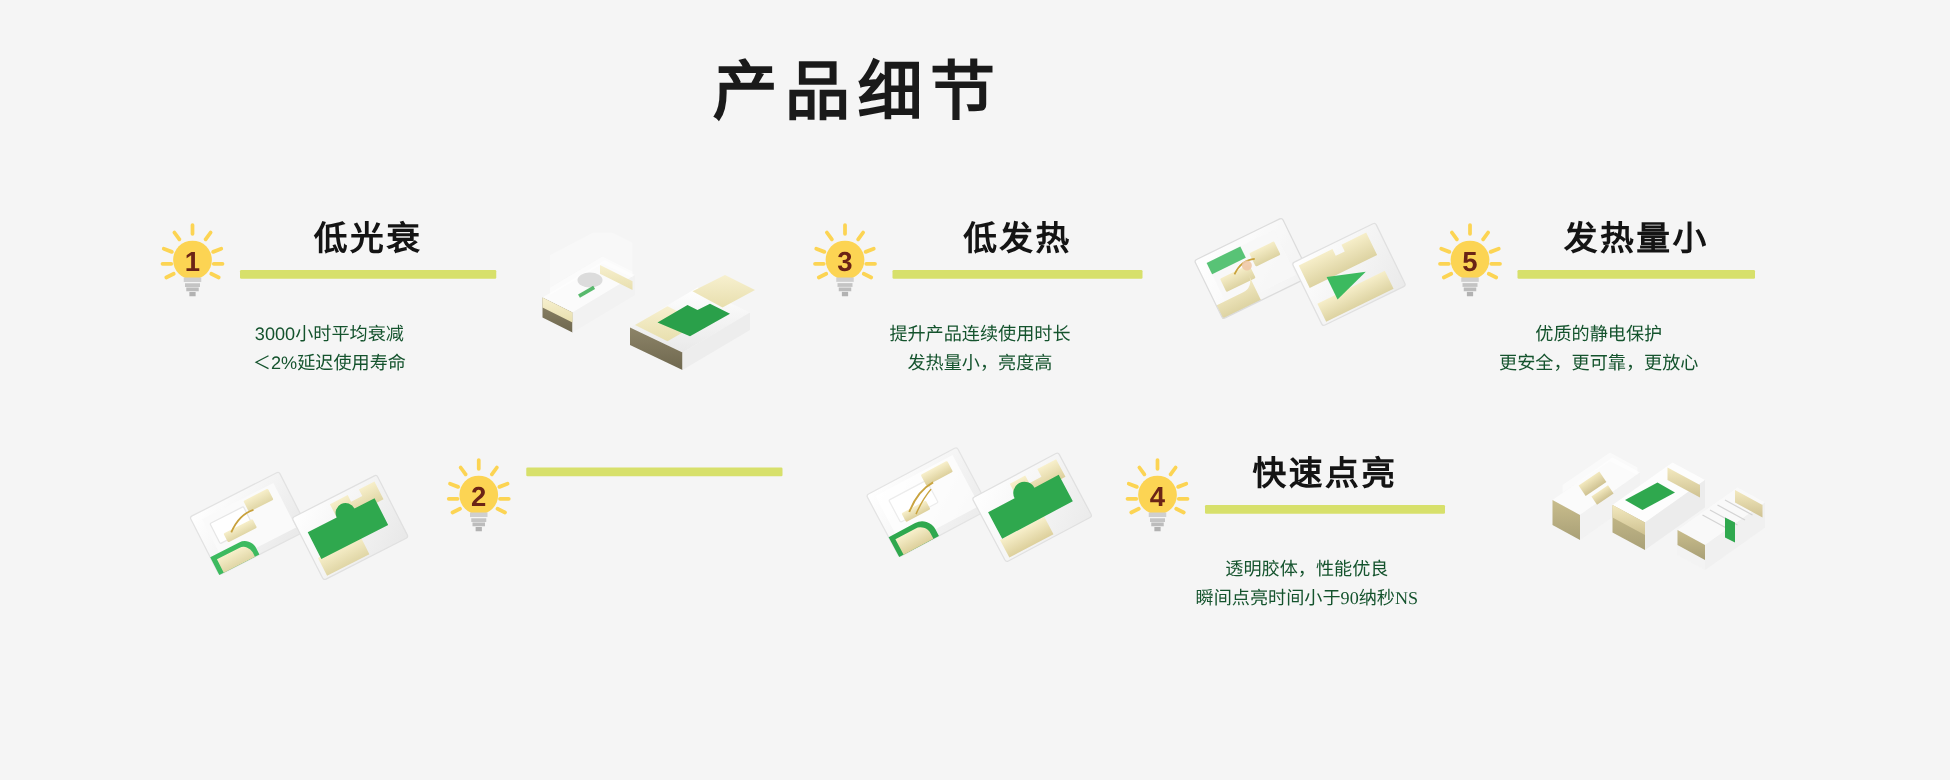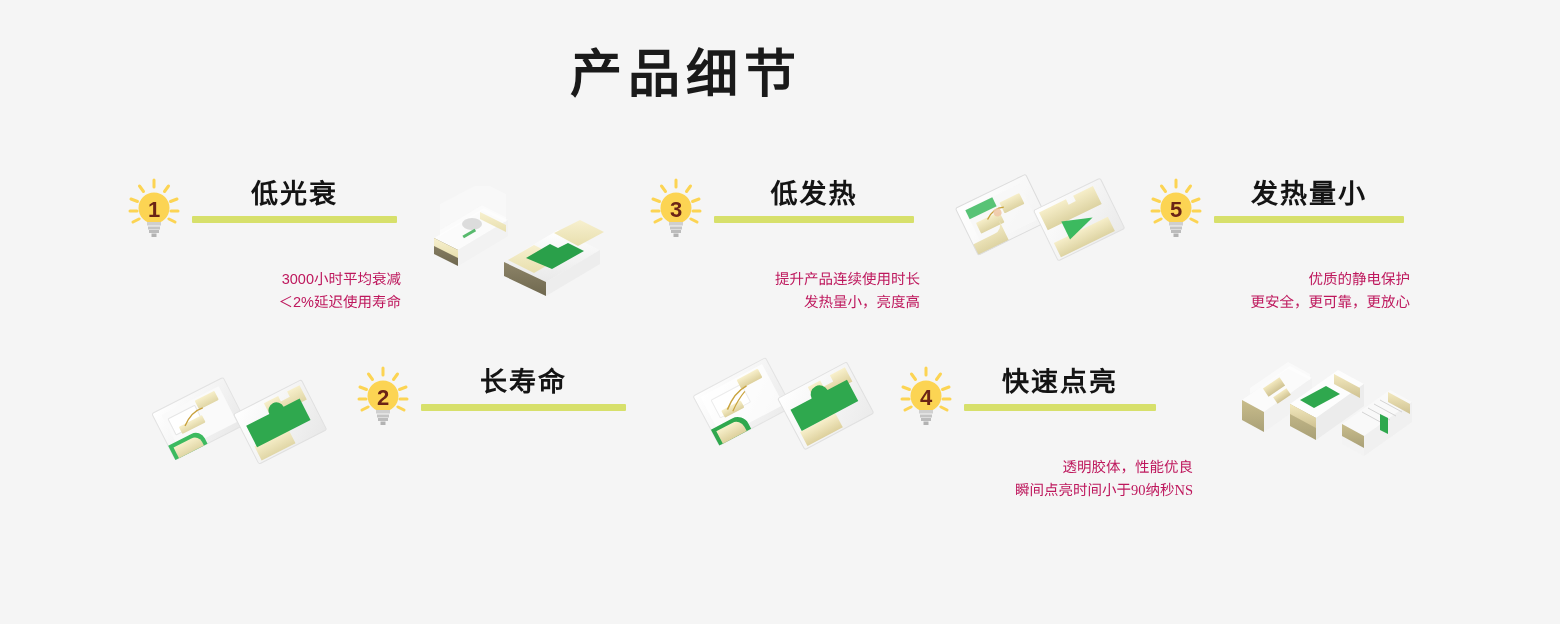--- a/index.html
+++ b/index.html
@@ -25,29 +25,29 @@
   .feature-head { display:flex; align-items:flex-start; }
 
   
   .bulb { position:relative; width:56px; height:62px; flex:0 0 56px; }
   .bulb svg { display:block; width:56px; height:62px; }
 
   .head-text { margin-left:10px; padding-top:2px; }
   .feature-title {
     font-size:27px; font-weight:700; color:#141414;
     letter-spacing:2px; line-height:1.1;
-    text-align:center; white-space:nowrap;
+    text-align:center; white-space:nowrap;font-family:Liberation Mono, monospace;
   }
   .rule {
     height:7px; background:#d7e06b; margin-top:6px; border-radius:1px;
   }
   .feature-desc {
-    margin-top:28px;
+    margin-top:17px;
     font-size:14.5px; line-height:1.62;
-    color:#be185d; text-align:right; white-space:nowrap;
+    color:#14532d; text-align:center; white-space:nowrap;
   }
   .feature-desc span { display:block; }
 
   
   .w-1 .rule { width:205px; }
   .w-1 .feature-title { width:205px; }
   .w-2 .rule { width:205px; }
   .w-2 .feature-title { width:205px; }
   .w-3 .rule { width:200px; }
   .w-3 .feature-title { width:200px; }
@@ -186,21 +186,20 @@
           </g>
           <circle cx="28" cy="30" r="15.5" fill="#fcd453"></circle>
           <path d="M21 44 h14 v3.5 h-14 z" fill="#cfcfcf"></path>
           <path d="M22 48.5 h12 v3 h-12 z" fill="#c4c4c4"></path>
           <path d="M23 52 h10 v3 h-10 z" fill="#bcbcbc"></path>
           <path d="M25.5 55.5 h5 v3.5 h-5 z" fill="#b2b2b2"></path>
           <text x="28" y="39" text-anchor="middle" font-family="Liberation Sans, sans-serif" font-size="22" font-weight="700" fill="#6b2416">2</text>
         </svg>
       </div>
       <div class="head-text">
-        <div class="feature-title">长寿命</div>
         <div class="rule"></div>
       </div>
     </div>
   </div>
 
   <div class="feature w-4" style="left:898px; top:366px;">
     <div class="feature-head">
       <div class="bulb">
         <svg viewBox="0 0 56 62" aria-hidden="true">
           <g stroke="#fcd453" stroke-width="3" stroke-linecap="round">

